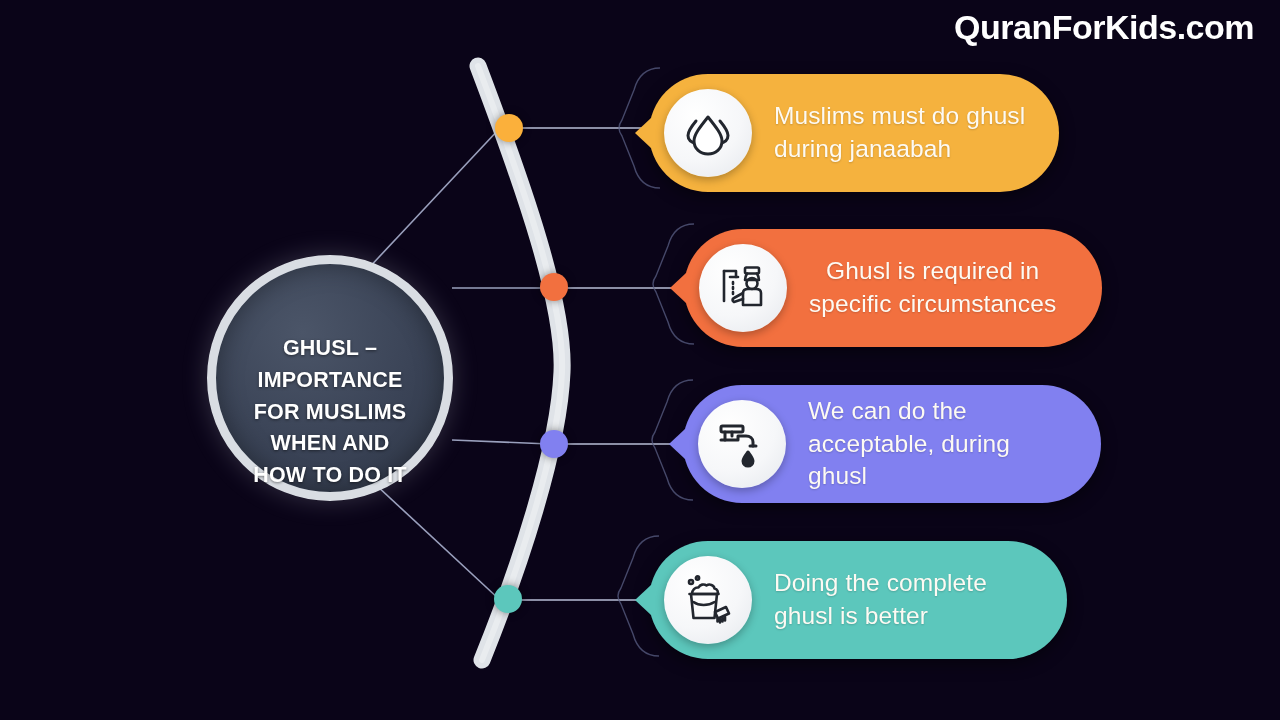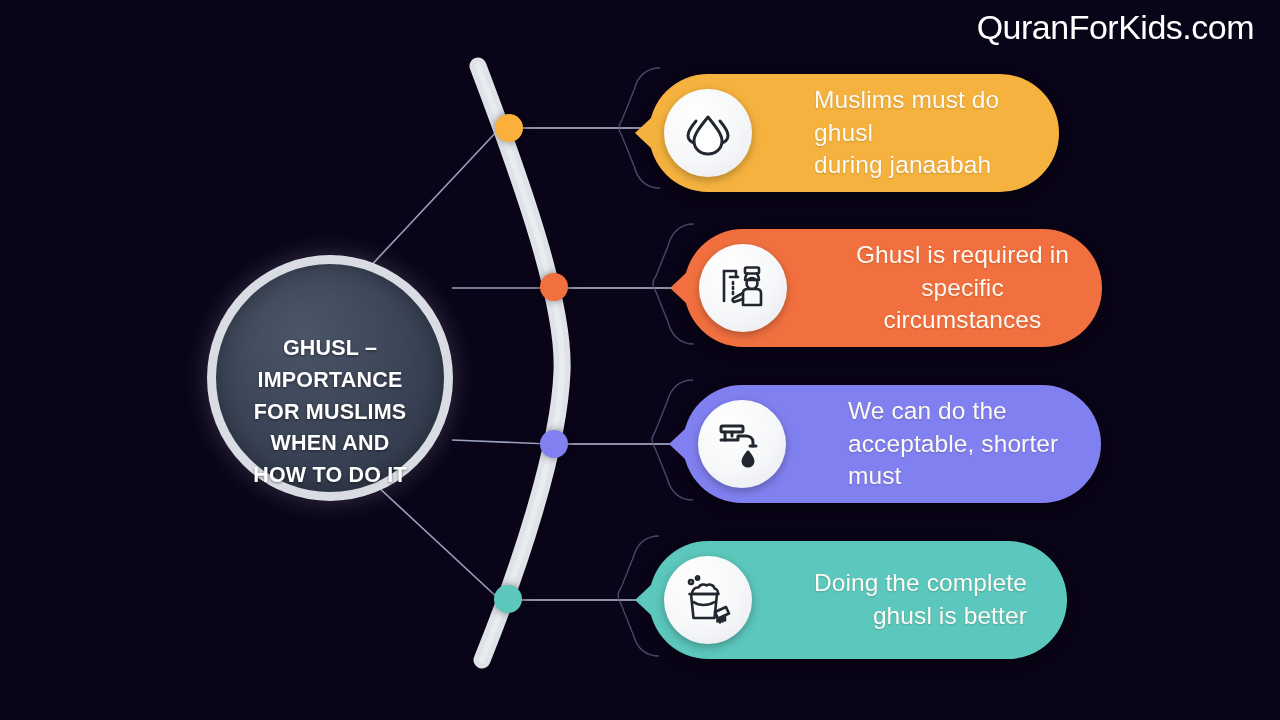--- a/index.html
+++ b/index.html
@@ -17,21 +17,21 @@
     width:1280px; height:720px;
     background:#0a0418;
   }
 
   
   .brand {
     position:absolute;
     top:8px; right:26px;
     color:#ffffff;
     font-size:34px;
-    font-weight:normal;
+    font-weight:bold;
     letter-spacing:-0.5px;
     font-family:"Liberation Sans", sans-serif;
     z-index:30;
     white-space:nowrap;
   }
 
   
   .wire-layer {
     position:absolute; inset:0;
     width:1280px; height:720px;
@@ -73,21 +73,20 @@
 
   
   .card {
     position:absolute;
     height:118px;
     border-radius:59px;
     display:flex;
     align-items:center;
     z-index:16;
     box-shadow:0 5px 16px rgba(0,0,0,0.45);
-    gap:40px;
   }
   .card .notch {
     position:absolute;
     left:-14px; top:50%;
     margin-top:-15px;
     width:0; height:0;
     border-top:15px solid transparent;
     border-bottom:15px solid transparent;
   }
   .icon-badge {
@@ -111,21 +110,21 @@
     white-space:pre-line;
   }
 
   
   #card-0 { left:649px; top:74px;  width:410px; background:#f5b23e; }
   #card-0 .notch { border-right:16px solid #f5b23e; }
   #card-1 { left:684px; top:229px; width:418px; background:#f2703f;text-align:center; }
   #card-1 .notch { border-right:16px solid #f2703f; }
   #card-2 { left:683px; top:385px; width:418px; background:#8180f0; }
   #card-2 .notch { border-right:16px solid #8180f0; }
-  #card-3 { left:649px; top:541px; width:418px; background:#5cc7bc;text-align:right; }
+  #card-3 { left:649px; top:541px; width:418px; background:#5cc7bc; }
   #card-3 .notch { border-right:16px solid #5cc7bc; }
 
   #dot-0 { left:495px; top:114px; background:#fbb03b; }
   #dot-1 { left:540px; top:273px; background:#f2703f; }
   #dot-2 { left:540px; top:430px; background:#8180f0; }
   #dot-3 { left:494px; top:585px; background:#5cc7bc; }
 </style>
 </head>
 <body>
 
@@ -204,21 +203,21 @@
     <div class="icon-badge">
       <svg width="56" height="56" viewBox="0 0 56 56" fill="none" stroke="#22262e" stroke-width="3" stroke-linejoin="round" stroke-linecap="round">
         <rect x="7" y="10" width="22" height="6" rx="1.5"></rect>
         <path d="M11 16 L11 24 M18 16 L18 20"></path>
         <path d="M7 24 L24 24 L24 20 C24 20 29 20 32 20 C36 20 39 22.5 39 26 L39 30"></path>
         <path d="M36 30 L42 30"></path>
         <path d="M34 36 C31 40 29 42.5 29 45 C29 47.9 31.2 50 34 50 C36.8 50 39 47.9 39 45 C39 42.5 37 40 34 36 Z" fill="#22262e"></path>
       </svg>
     </div>
     <div class="card-text">We can do the
-acceptable, shorter must</div>
+acceptable, during ghusl</div>
   </div>
 
   <div class="card" id="card-3">
     <span class="notch"></span>
     <div class="icon-badge">
       <svg width="56" height="56" viewBox="0 0 56 56" fill="none" stroke="#22262e" stroke-width="2.6" stroke-linejoin="round" stroke-linecap="round">
         <circle cx="11" cy="10" r="2"></circle>
         <circle cx="17.5" cy="6" r="1.6"></circle>
         <path d="M12 22 C12 18 15 15 18.5 15.5 C20 12.5 24 11.5 26.5 13.5 C29.5 11.5 34 13 34.5 16.5 C37.5 17 38.5 20 37.5 22 Z"></path>
         <path d="M9.5 22 L38.5 22"></path>

